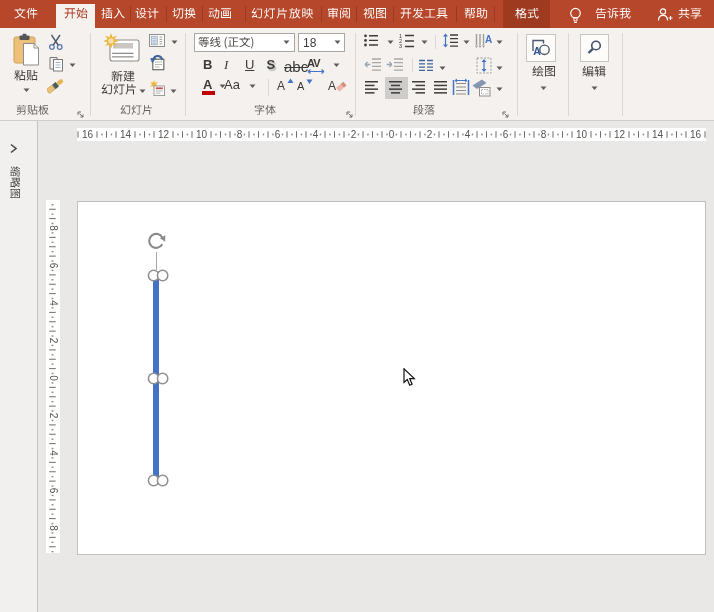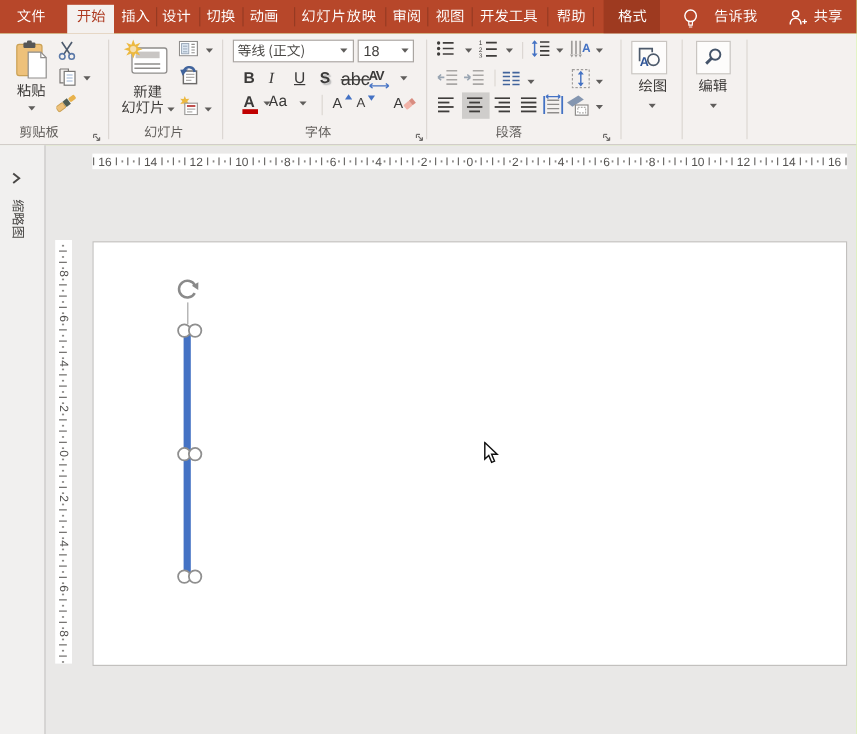--- a/index.html
+++ b/index.html
@@ -1,12 +1,12 @@
 <!DOCTYPE html>
-<html><head><meta charset="utf-8"><style>html,body{margin:0;padding:0}#app{position:relative;width:714px;height:612px;background:#bef264;font-family:"Liberation Sans",sans-serif;overflow:hidden}div,svg{pointer-events:none}</style></head><body>
+<html><head><meta charset="utf-8"><style>html,body{margin:0;padding:0}#app{position:relative;width:714px;height:612px;background:#14b8a6;font-family:"Liberation Sans",sans-serif;overflow:hidden}div,svg{pointer-events:none}</style></head><body>
 <div id="app">
     <div style="position:absolute;left:0;top:0;width:714px;height:28px;background:#b7472a"></div>
     <div style="position:absolute;left:56px;top:4px;width:39px;height:24px;background:#f4f1ef"></div>
     <div style="position:absolute;left:503px;top:0;width:47px;height:28px;background:#9e3a20"></div>
     <div style="position:absolute;left:129.5px;top:6px;width:1px;height:16px;background:rgba(0,0,0,0.18)"></div>
     <div style="position:absolute;left:166px;top:6px;width:1px;height:16px;background:rgba(0,0,0,0.18)"></div>
     <div style="position:absolute;left:202px;top:6px;width:1px;height:16px;background:rgba(0,0,0,0.18)"></div>
     <div style="position:absolute;left:244.5px;top:6px;width:1px;height:16px;background:rgba(0,0,0,0.18)"></div>
     <div style="position:absolute;left:320.5px;top:6px;width:1px;height:16px;background:rgba(0,0,0,0.18)"></div>
     <div style="position:absolute;left:355.5px;top:6px;width:1px;height:16px;background:rgba(0,0,0,0.18)"></div>
@@ -190,21 +190,21 @@
       <path d="M1,14.5 h16 M1,14.5 l2.5,-2 M1,14.5 l2.5,2 M17,14.5 l-2.5,-2 M17,14.5 l-2.5,2" stroke="#4472c4" stroke-width="1.1" fill="none"></path>
     </svg>
     <svg style="position:absolute;left:333px;top:63px;" width="7" height="5" viewBox="0 0 7 5">
       <path d="M0.5,0.5 L6.5,0.5 L3.5,4 Z" fill="#5f5d5b"></path>
     </svg>
     <div style="font-family:'Liberation Sans',sans-serif;position:absolute;color:#3b3a39;left:203px;top:77px;font-size:13px;font-weight:bold">A</div>
     <div style="position:absolute;left:202px;top:91px;width:13px;height:4px;background:#c00000"></div>
     <svg style="position:absolute;left:219px;top:84px;" width="7" height="5" viewBox="0 0 7 5">
       <path d="M0.5,0.5 L6.5,0.5 L3.5,4 Z" fill="#5f5d5b"></path>
     </svg>
-    <div style="font-family:Liberation Mono, monospace;position:absolute;color:#3b3a39;left:224px;top:77px;font-size:13px">Aa</div>
+    <div style="font-family:Liberation Sans, sans-serif;position:absolute;color:#3b3a39;left:224px;top:77px;font-size:13px">Aa</div>
     <svg style="position:absolute;left:249px;top:84px;" width="7" height="5" viewBox="0 0 7 5">
       <path d="M0.5,0.5 L6.5,0.5 L3.5,4 Z" fill="#5f5d5b"></path>
     </svg>
     <div style="position:absolute;left:268px;top:79px;width:1px;height:17px;background:#dcd7d3"></div>
     <div style="font-family:'Liberation Sans',sans-serif;position:absolute;color:#3b3a39;left:277px;top:79px;font-size:12px">A</div>
     <svg style="position:absolute;left:287px;top:78px;" width="7" height="6" viewBox="0 0 7 6">
       <path d="M0.5,5 L3.5,0.5 L6.5,5 Z" fill="#4472c4"></path>
     </svg>
     <div style="font-family:'Liberation Sans',sans-serif;position:absolute;color:#3b3a39;left:297px;top:80px;font-size:11px">A</div>
     <svg style="position:absolute;left:306px;top:79px;" width="7" height="6" viewBox="0 0 7 6">

